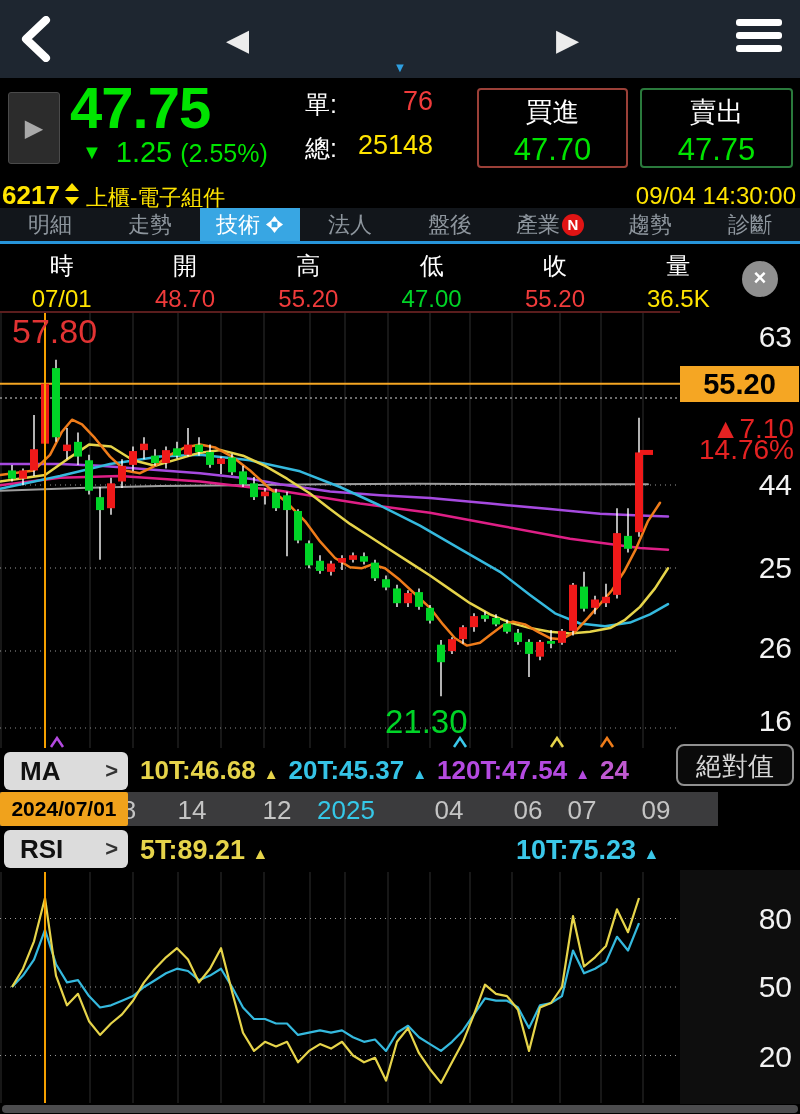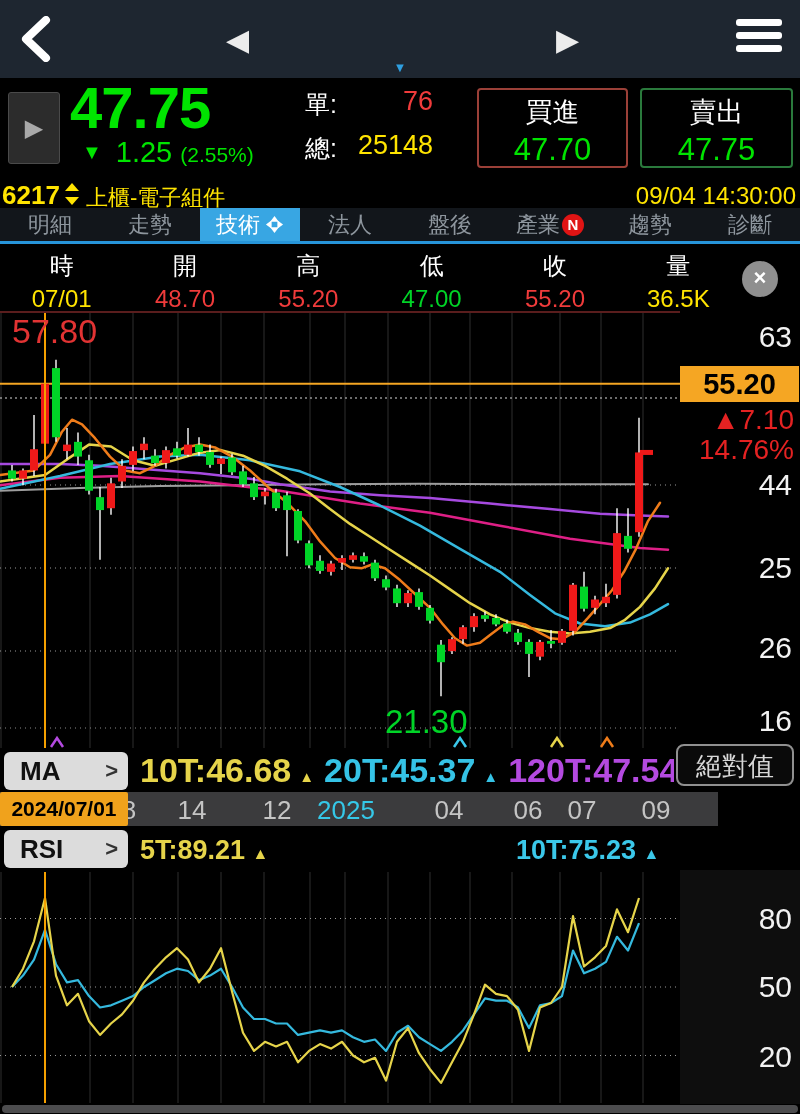--- a/index.html
+++ b/index.html
@@ -15,21 +15,21 @@
   #menu-ic div{height:7px;background:#fff;border-radius:3px;margin-bottom:6px;}
   #hdr-caret{position:absolute;left:0;right:0;top:60px;text-align:center;color:#2f9fe0;font-size:13px;}
 
   
   #quote{position:absolute;left:0;top:78px;width:800px;height:102px;background:#000;}
   #playbtn{position:absolute;left:8px;top:14px;width:52px;height:72px;background:#2c2c2c;border:1px solid #4a4a4a;border-radius:3px;color:#a9a9a9;font-size:24px;display:flex;align-items:center;justify-content:center;}
   #price{position:absolute;left:70px;top:-4px;font-size:58px;font-weight:bold;color:#00e400;letter-spacing:-1px;}
   #chgrow{position:absolute;left:82px;top:58px;color:#00e400;}
   #chgrow .d{font-size:20px;vertical-align:3px;}
   #chgrow .v{font-size:29px;margin-left:14px;}
-  #chgrow .p{font-size:21px;margin-left:8px;}
+  #chgrow .p{font-size:25px;margin-left:8px;}
   .qlabel{position:absolute;color:#fff;font-size:25px;}
   #unitv{position:absolute;left:355px;top:8px;width:78px;text-align:right;color:#f03b3b;font-size:27px;}
   #totv{position:absolute;left:348px;top:52px;width:85px;text-align:right;color:#ffe400;font-size:27px;}
   .trade-box{position:absolute;top:10px;height:80px;border-radius:4px;text-align:center;cursor:pointer;}
   .trade-box .tl{color:#fff;font-size:27px;margin-top:4px;}
   .trade-box .tp{color:#00e400;font-size:31px;margin-top:2px;}
   #buybox{left:477px;width:151px;border:2px solid #9b4038;}
   #sellbox{left:640px;width:153px;border:2px solid #2a7a3c;}
 
   
@@ -64,21 +64,21 @@
   .chg-red{position:absolute;right:6px;color:#e42222;font-size:28px;}
   #hi-label{position:absolute;left:12px;top:2px;color:#e23333;font-size:34px;}
   #lo-label{position:absolute;left:385px;top:393px;width:140px;color:#00d427;font-size:33px;}
 
   
   #mabar{position:absolute;left:0;top:750px;width:800px;height:40px;background:#000;}
   .ind-btn{position:absolute;left:4px;top:2px;width:124px;height:38px;background:#dcdcdc;border-radius:6px;color:#111;font-size:26px;font-weight:bold;display:flex;align-items:center;cursor:pointer;}
   .ind-btn .bl{margin-left:16px;}
   .ind-btn .chv{margin-left:auto;margin-right:10px;font-size:22px;color:#333;font-weight:bold;}
   #malegend{position:absolute;left:140px;top:0;width:534px;height:40px;overflow:hidden;white-space:nowrap;line-height:40px;}
-  .mitem{font-size:34px;font-weight:bold;margin-right:8px;}
+  .mitem{font-size:26px;font-weight:bold;margin-right:8px;}
   .marr{font-size:15px;margin-right:10px;}
   #absbtn{position:absolute;left:676px;top:-6px;width:118px;height:42px;border:2px solid #909090;border-radius:8px;background:#0a0a0a;color:#d8d8d8;font-size:26px;text-align:center;line-height:40px;cursor:pointer;}
 
   
   #dax{position:absolute;left:0;top:790px;width:800px;height:38px;background:#000;}
   #daxbar{position:absolute;left:0;top:2px;width:718px;height:34px;background:#3b3b3d;}
   .dtick{position:absolute;top:3px;color:#c4c4c4;font-size:26px;transform:translateX(-50%);}
   .dtick.cyan{color:#35c8e8;}
   #dbadge{position:absolute;left:0;top:2px;width:128px;height:34px;background:#f0a21c;color:#000;font-size:21px;font-weight:bold;text-align:center;line-height:34px;border-radius:2px;}
 
@@ -362,21 +362,21 @@
         <path d="M601,437 L607,428 L613,437" fill="none" stroke="#ef7c1a" stroke-width="2.5"></path>
         <line x1="45" y1="3" x2="45" y2="438" stroke="#f5a000" stroke-width="2"></line>
       </svg>
     <div id="ycol">
         <div class="ylab" style="top: 10px;">63</div>
         <div class="ylab" style="top: 158px;">44</div>
         <div class="ylab" style="top: 241px;">25</div>
         <div class="ylab" style="top: 321px;">26</div>
         <div class="ylab" style="top: 394px;">16</div>
         <div id="pbadge">55.20</div>
-        <div class="chg-red" style="top: 94px;">▲7.10</div>
+        <div class="chg-red" style="top: 103px;">▲7.10</div>
         <div class="chg-red" style="top: 124px;">14.76%</div>
       </div>
     <div id="hi-label">57.80</div>
     <div id="lo-label">21.30</div>
   </div>
 
   <div id="mabar">
     <div class="ind-btn">
       <span class="bl">MA</span>
       <span class="chv">&gt;</span>

